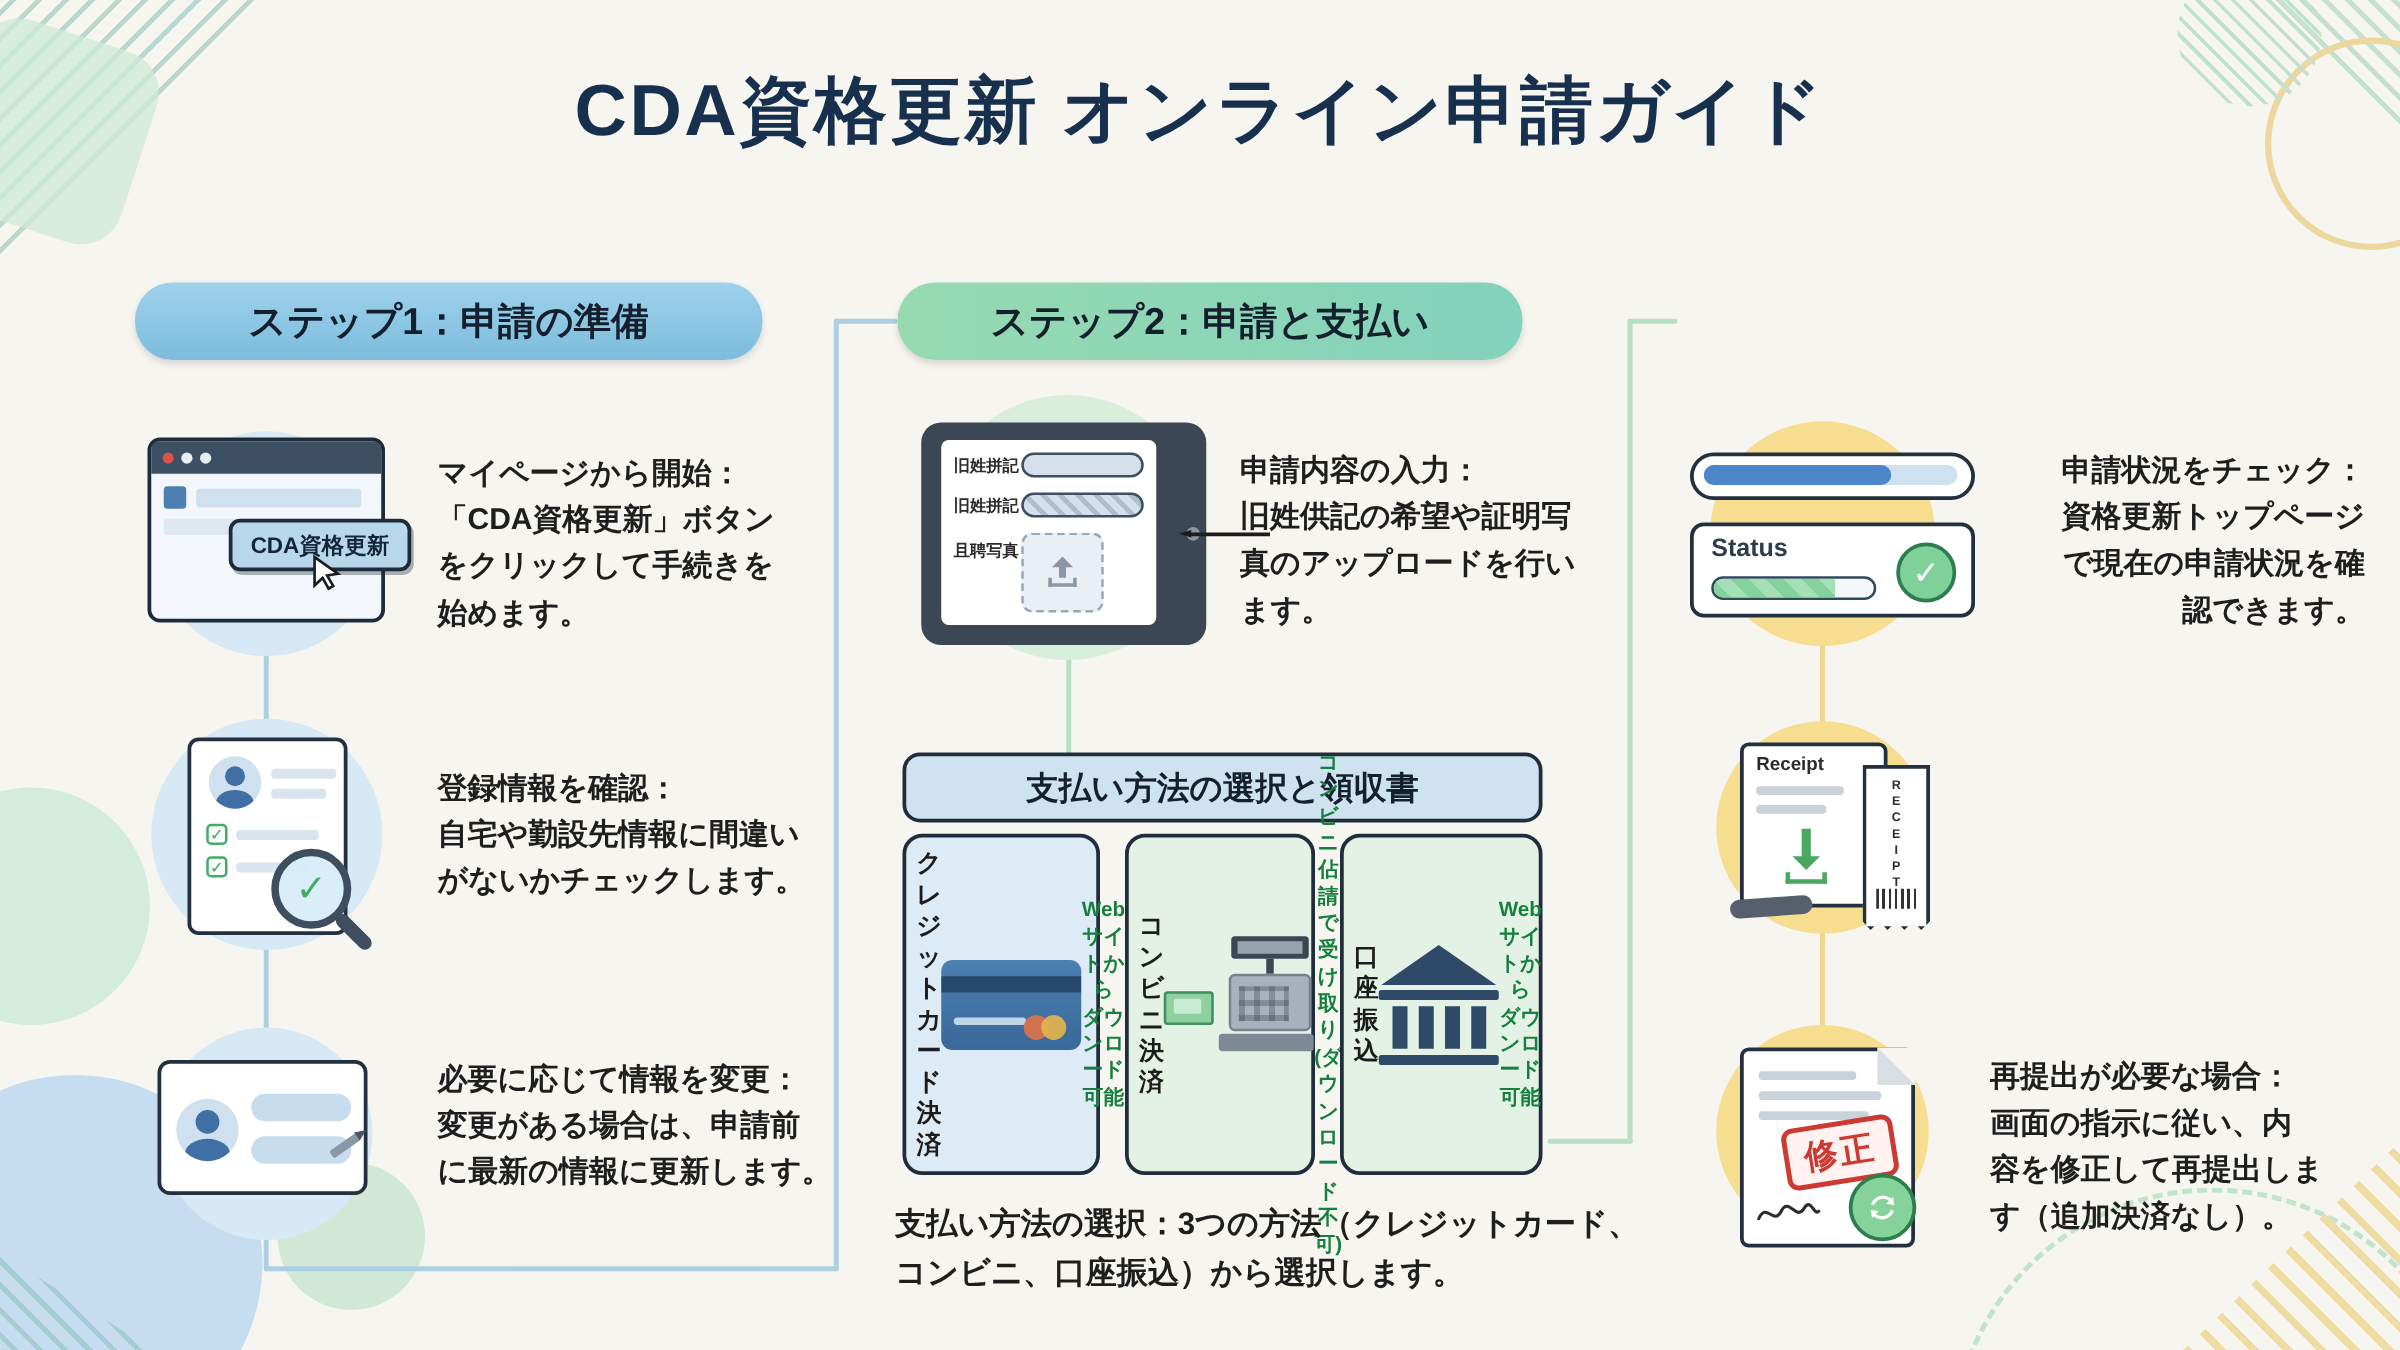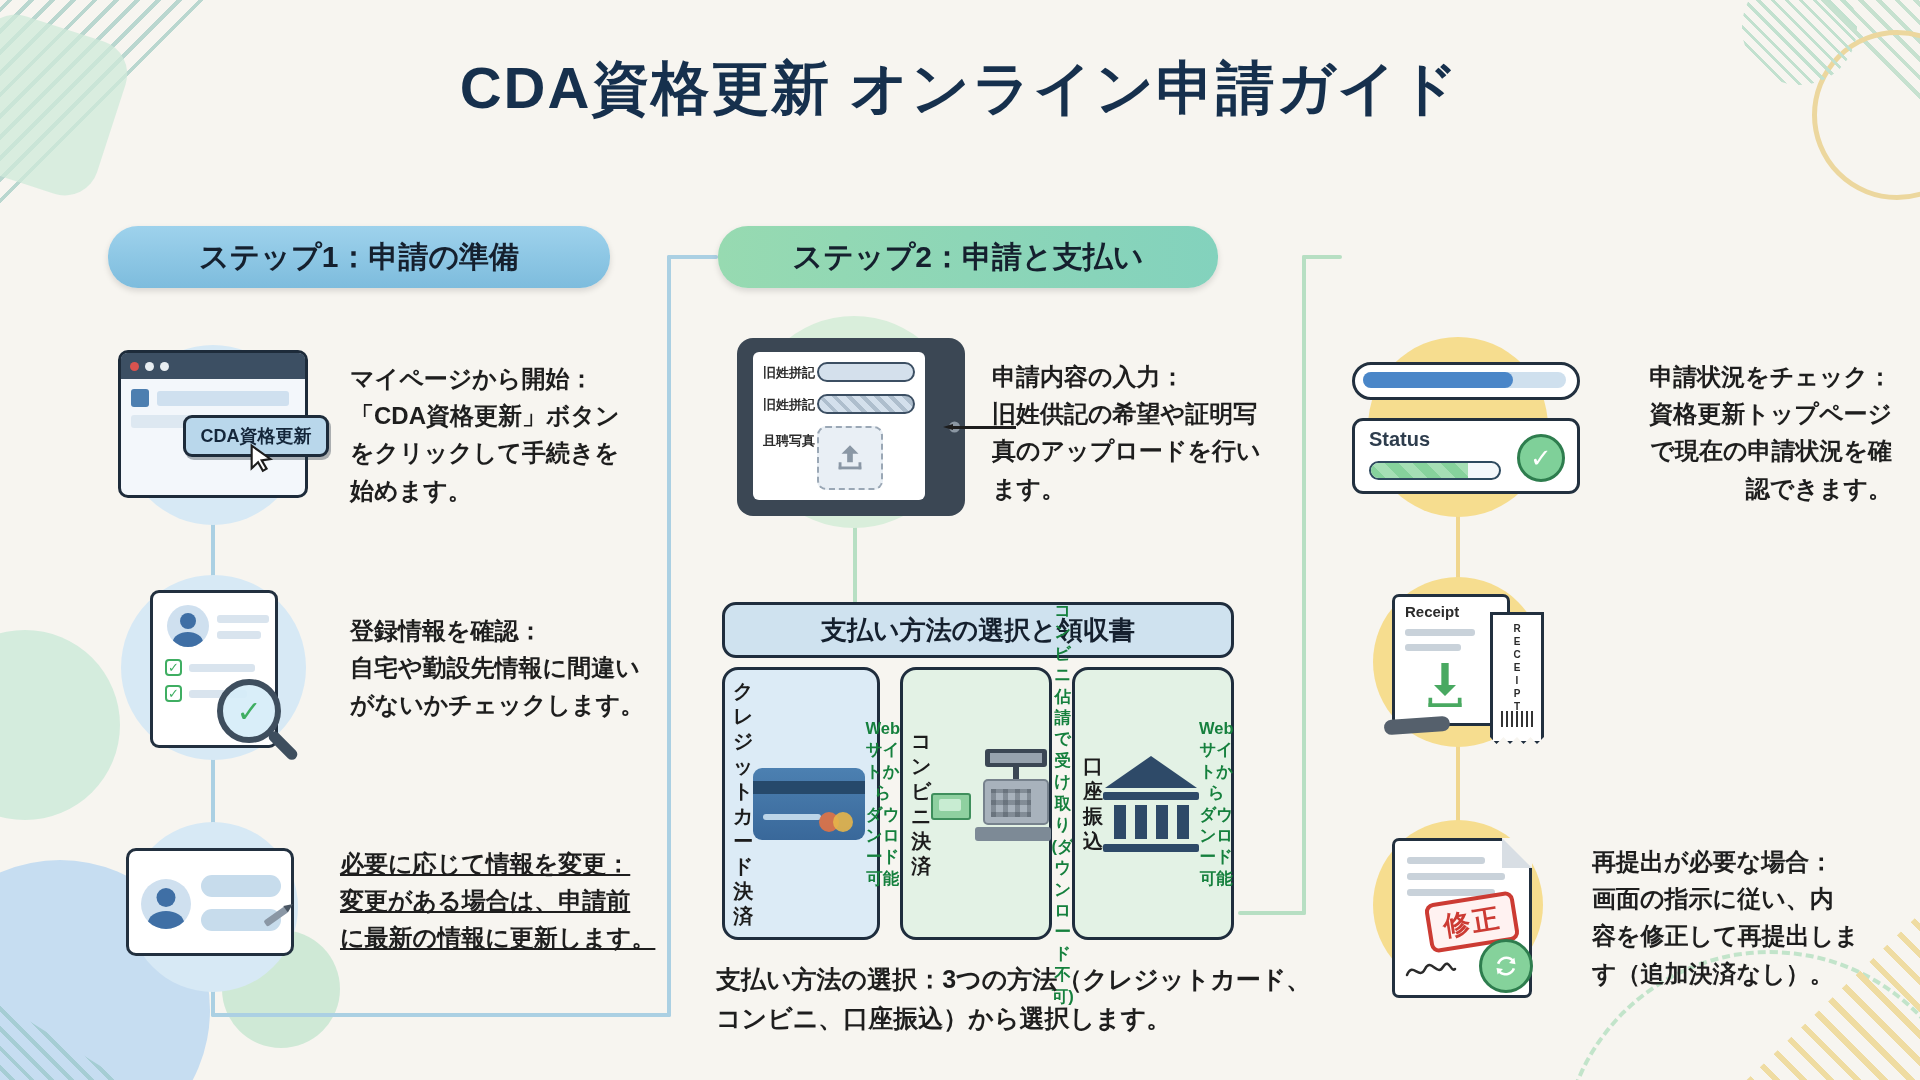--- a/index.html
+++ b/index.html
@@ -235,21 +235,21 @@
 
   <div class="abs formcard">
     <div class="person" style="position:absolute; left:12px; top:28px; width:50px; height:50px;">
       <div class="head"></div>
         <div class="body"></div>
     </div>
     <div class="row" style="top:24px;"></div>
     <div class="row" style="top:58px;"></div>
     <div class="pencil"></div>
   </div>
-  <div class="abs tb preline" style="left:340px; top:845px; width:330px;text-decoration:underline;">必要に応じて情報を変更：
+  <div class="abs tb preline" style="left:350px; top:845px; width:330px;">必要に応じて情報を変更：
 変更がある場合は、申請前
 に最新の情報に更新します。</div>
 
   <div class="abs tablet">
     <div class="screen">
       <div class="tfield" style="left:10px; top:12px;">旧姓拼記</div>
       <div class="tpill" style="top:10px;"></div>
       <div class="tfield" style="left:10px; top:44px;">旧姓拼記</div>
       <div class="tpill hatch" style="top:42px;"></div>
       <div class="tfield" style="left:10px; top:80px;">且聘写真</div>

